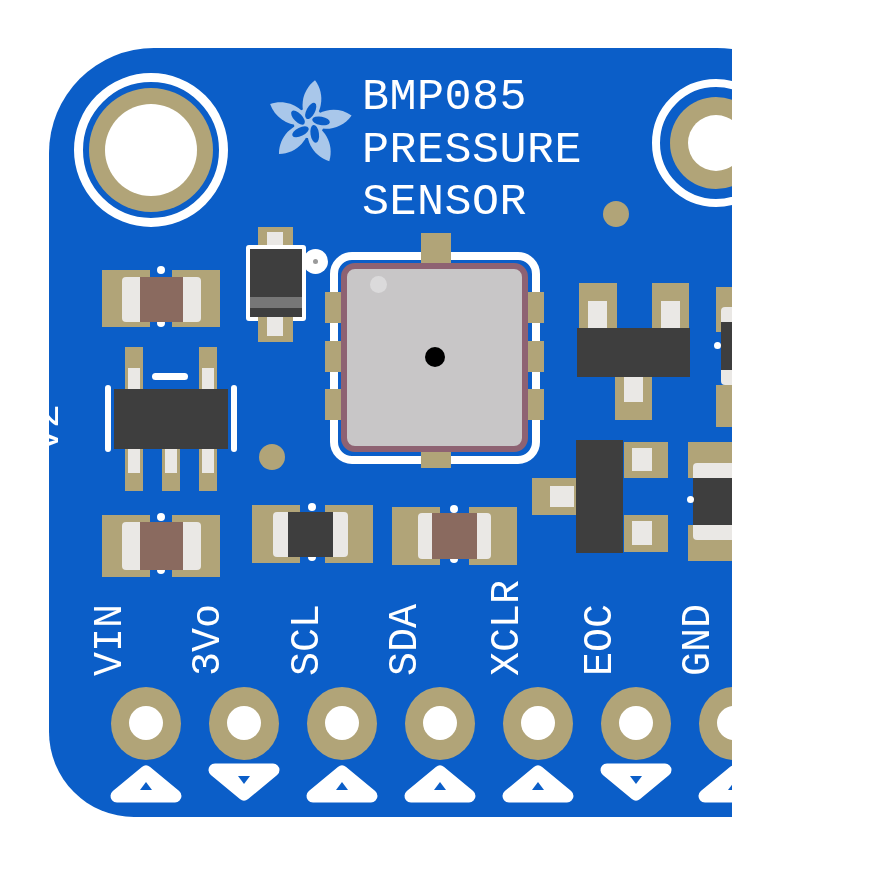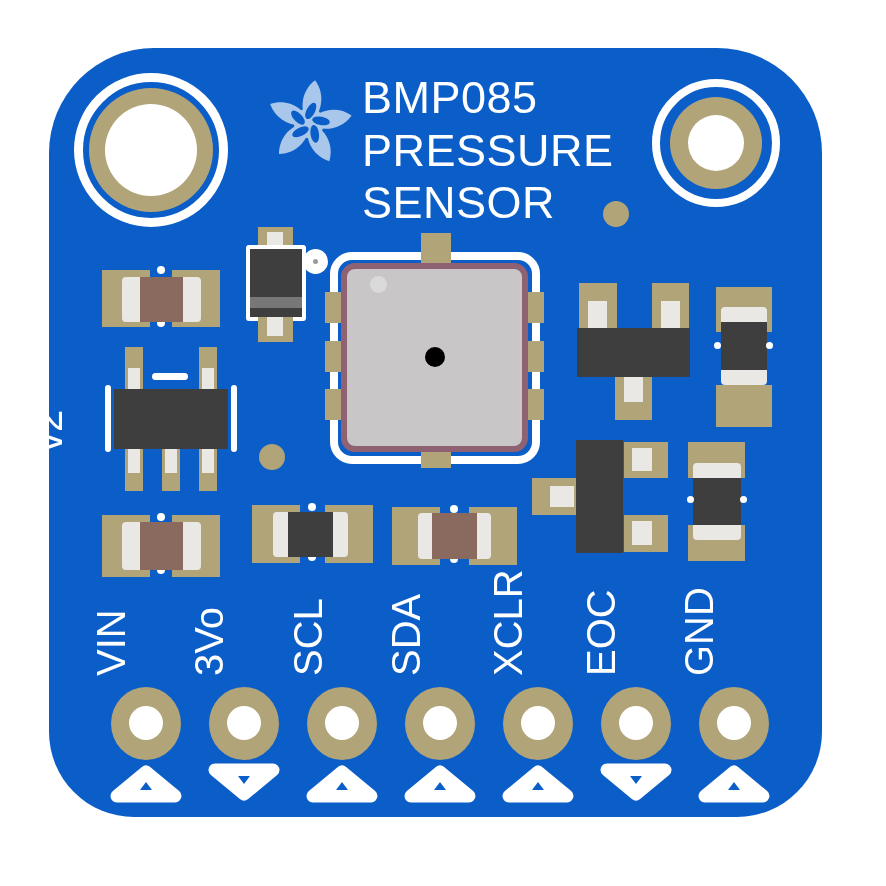--- a/index.html
+++ b/index.html
@@ -2,22 +2,22 @@
 <html style="--pcb-blue: #0b5ec8; --pad-tan: #b1a478; --silkscreen-white: #ffffff; --logo-blue: #a9c7ea; --sensor-body-gray: #c8c6c7; --sensor-dot-light: #dbdadb; --sensor-border-mauve: #8e6272; --component-dark: #3e3e3e; --diode-stripe-gray: #777777; --capacitor-brown: #8a6a5f; --terminal-light: #eae8e5; --page-background: #ffffff;"><head>
 <meta charset="utf-8">
 <style>
   :root{
     --pcb-blue:#0b5ec8; --pad-tan:#b1a478; --silkscreen-white:#ffffff;
     --logo-blue:#a9c7ea; --sensor-body-gray:#c8c6c7; --sensor-dot-light:#dbdadb;
     --sensor-border-mauve:#8e6272; --component-dark:#3e3e3e; --diode-stripe-gray:#777777;
     --capacitor-brown:#8a6a5f; --terminal-light:#eae8e5; --page-background:#ffffff;
   }
   html,body{margin:0;padding:0;background:var(--page-background);}
-  .stage{position:relative;width:886px;height:886px;background:var(--page-background);
-         font-family:Liberation Sans, sans-serif;overflow:hidden;}
+  .stage{position:relative;width:732px;height:886px;background:var(--page-background);
+         font-family:Liberation Mono, monospace;overflow:hidden;}
   .abs{position:absolute;}
   .tan{background:var(--pad-tan);}
   .dark{background:var(--component-dark);}
   .lt{background:var(--terminal-light);}
   .br{background:var(--capacitor-brown);}
   .wh{background:var(--silkscreen-white);}
   .rnd{border-radius:50%;}
   .board{left:49px;top:48px;width:773px;height:769px;background:var(--pcb-blue);
          border-radius:105px 105px 85px 85px;}
   .title-line{left:362px;color:var(--silkscreen-white);font-size:45px;line-height:1;

